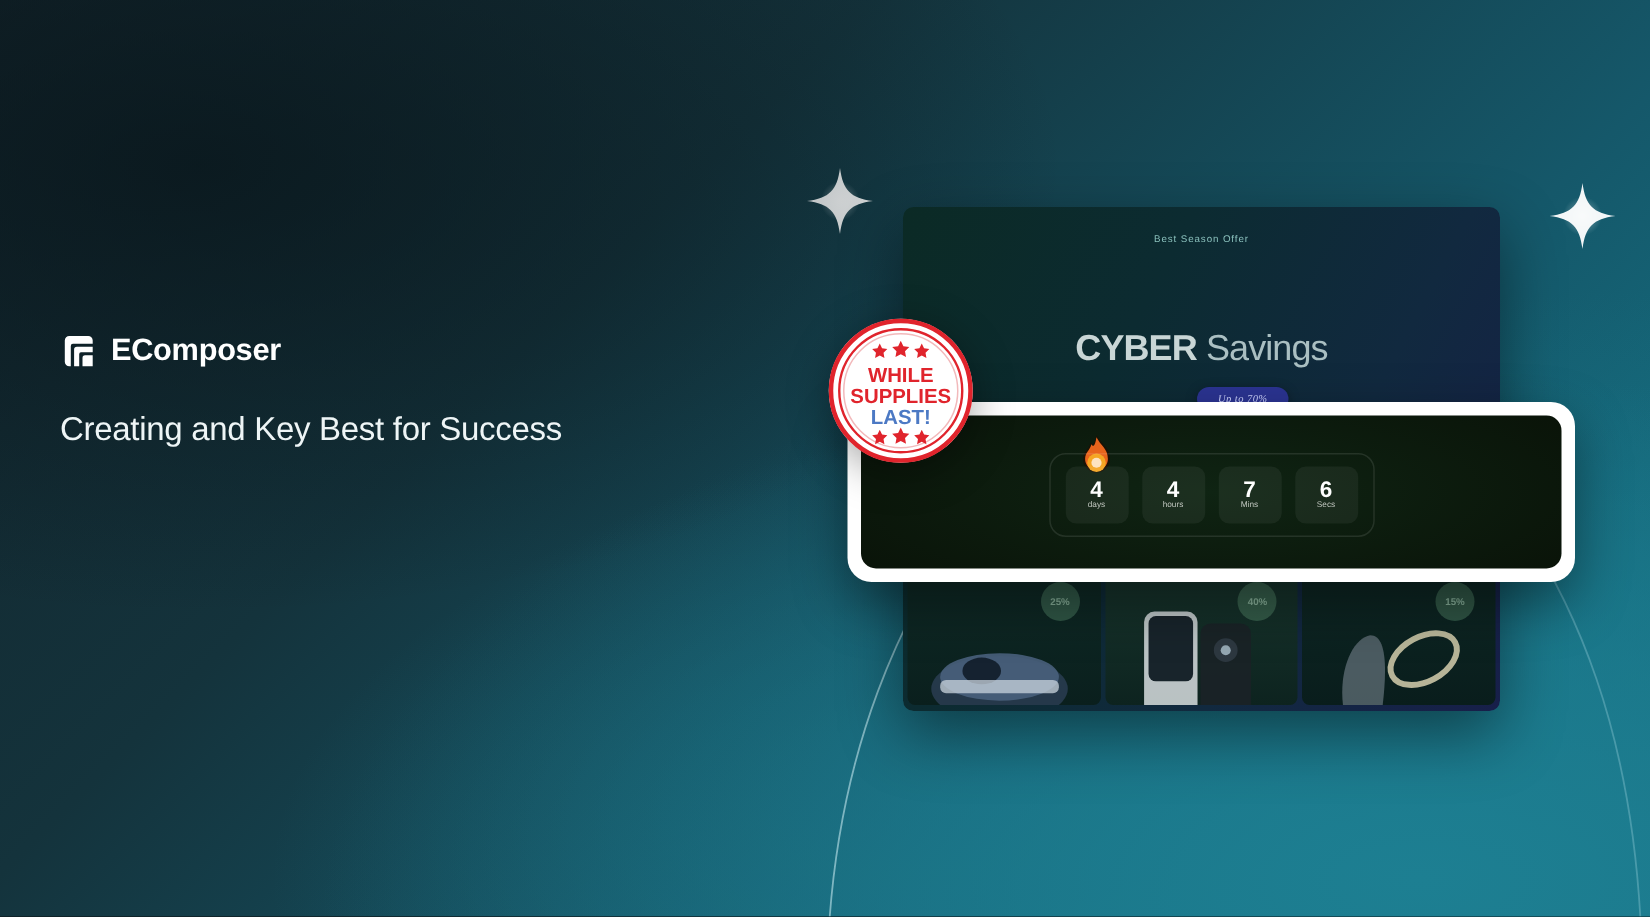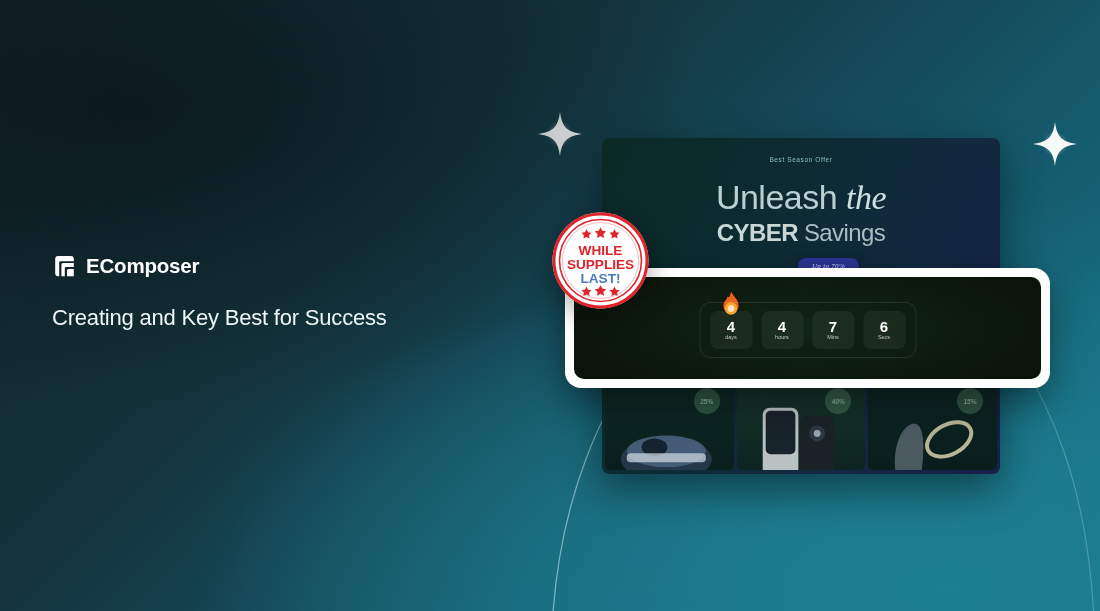--- a/index.html
+++ b/index.html
@@ -27,21 +27,21 @@
     pointer-events:none;
   }
 
   
   .arc { position:absolute; pointer-events:none; }
 
   
   .sparkle { position:absolute; pointer-events:none; }
 
   
-  .left-block { position:absolute; left:52px; top:222px; width:520px; z-index:6;margin-top:32px; }
+  .left-block { position:absolute; left:40px; top:222px; width:520px; z-index:6; }
   .brand { display:flex; align-items:center; gap:9px; margin-bottom:26px; }
   .brand-mark { width:25px; height:25px; flex:0 0 25px; }
   .brand-name {
     color:#ffffff; font-size:20.5px; font-weight:700; letter-spacing:-.2px;
     line-height:1;
   }
   .headline {
     color:#ffffff; font-size:46px; font-weight:700; letter-spacing:-1.1px;
     line-height:1.05; margin-bottom:26px; white-space:nowrap;
   }
@@ -175,23 +175,20 @@
       </svg>
       <span class="brand-name">EComposer</span>
     </div>
 
     <p class="subhead">Creating and Key Best for Success</p>
   </div>
 
   <div class="mockup">
     <div class="mk-eyebrow">Best Season Offer</div>
 
-    <div class="mk-h1">
-      <span>Unleash </span><span class="ital">the</span>
-    </div>
 
     <div class="mk-h2">
       <span class="strong">CYBER</span><span class="light"> Savings</span>
     </div>
 
     <div class="mk-pill">Up to 70%</div>
 
     <div class="mk-products">
 
       <div class="mk-card c1">

